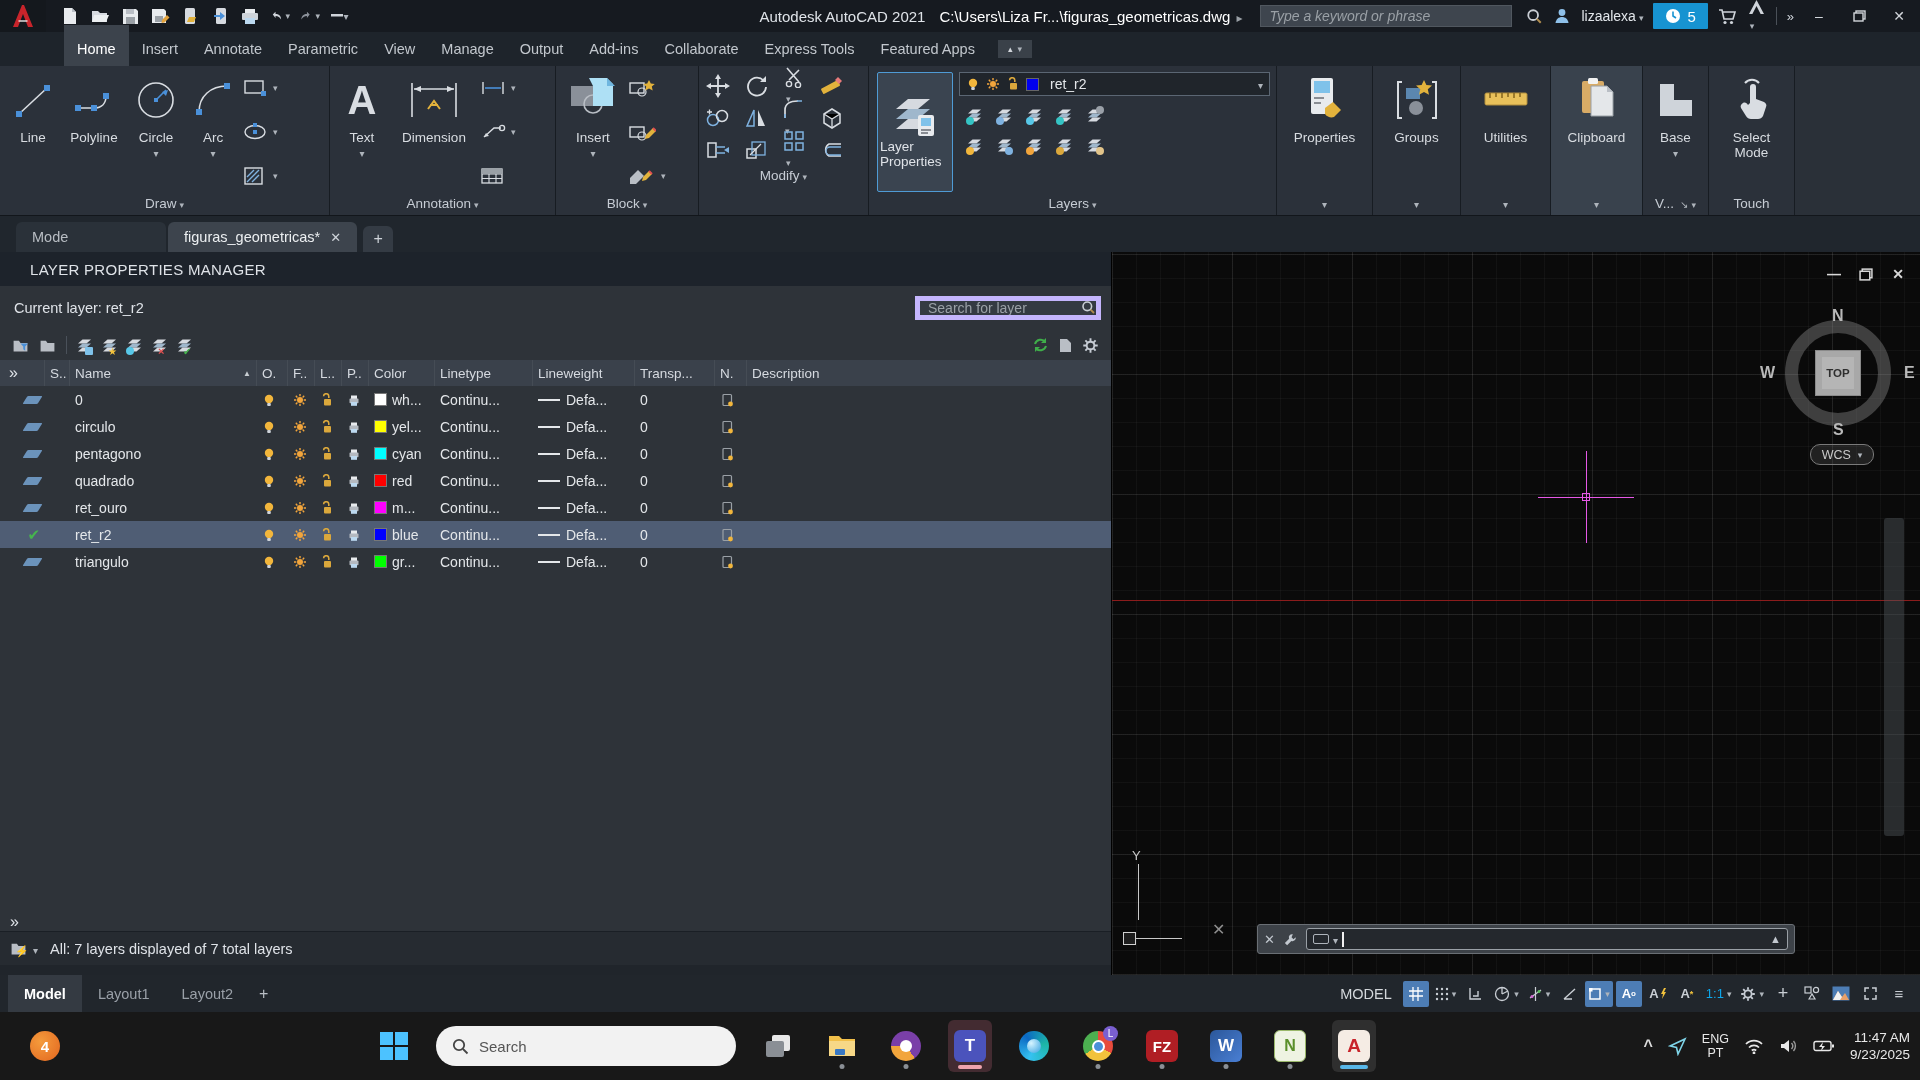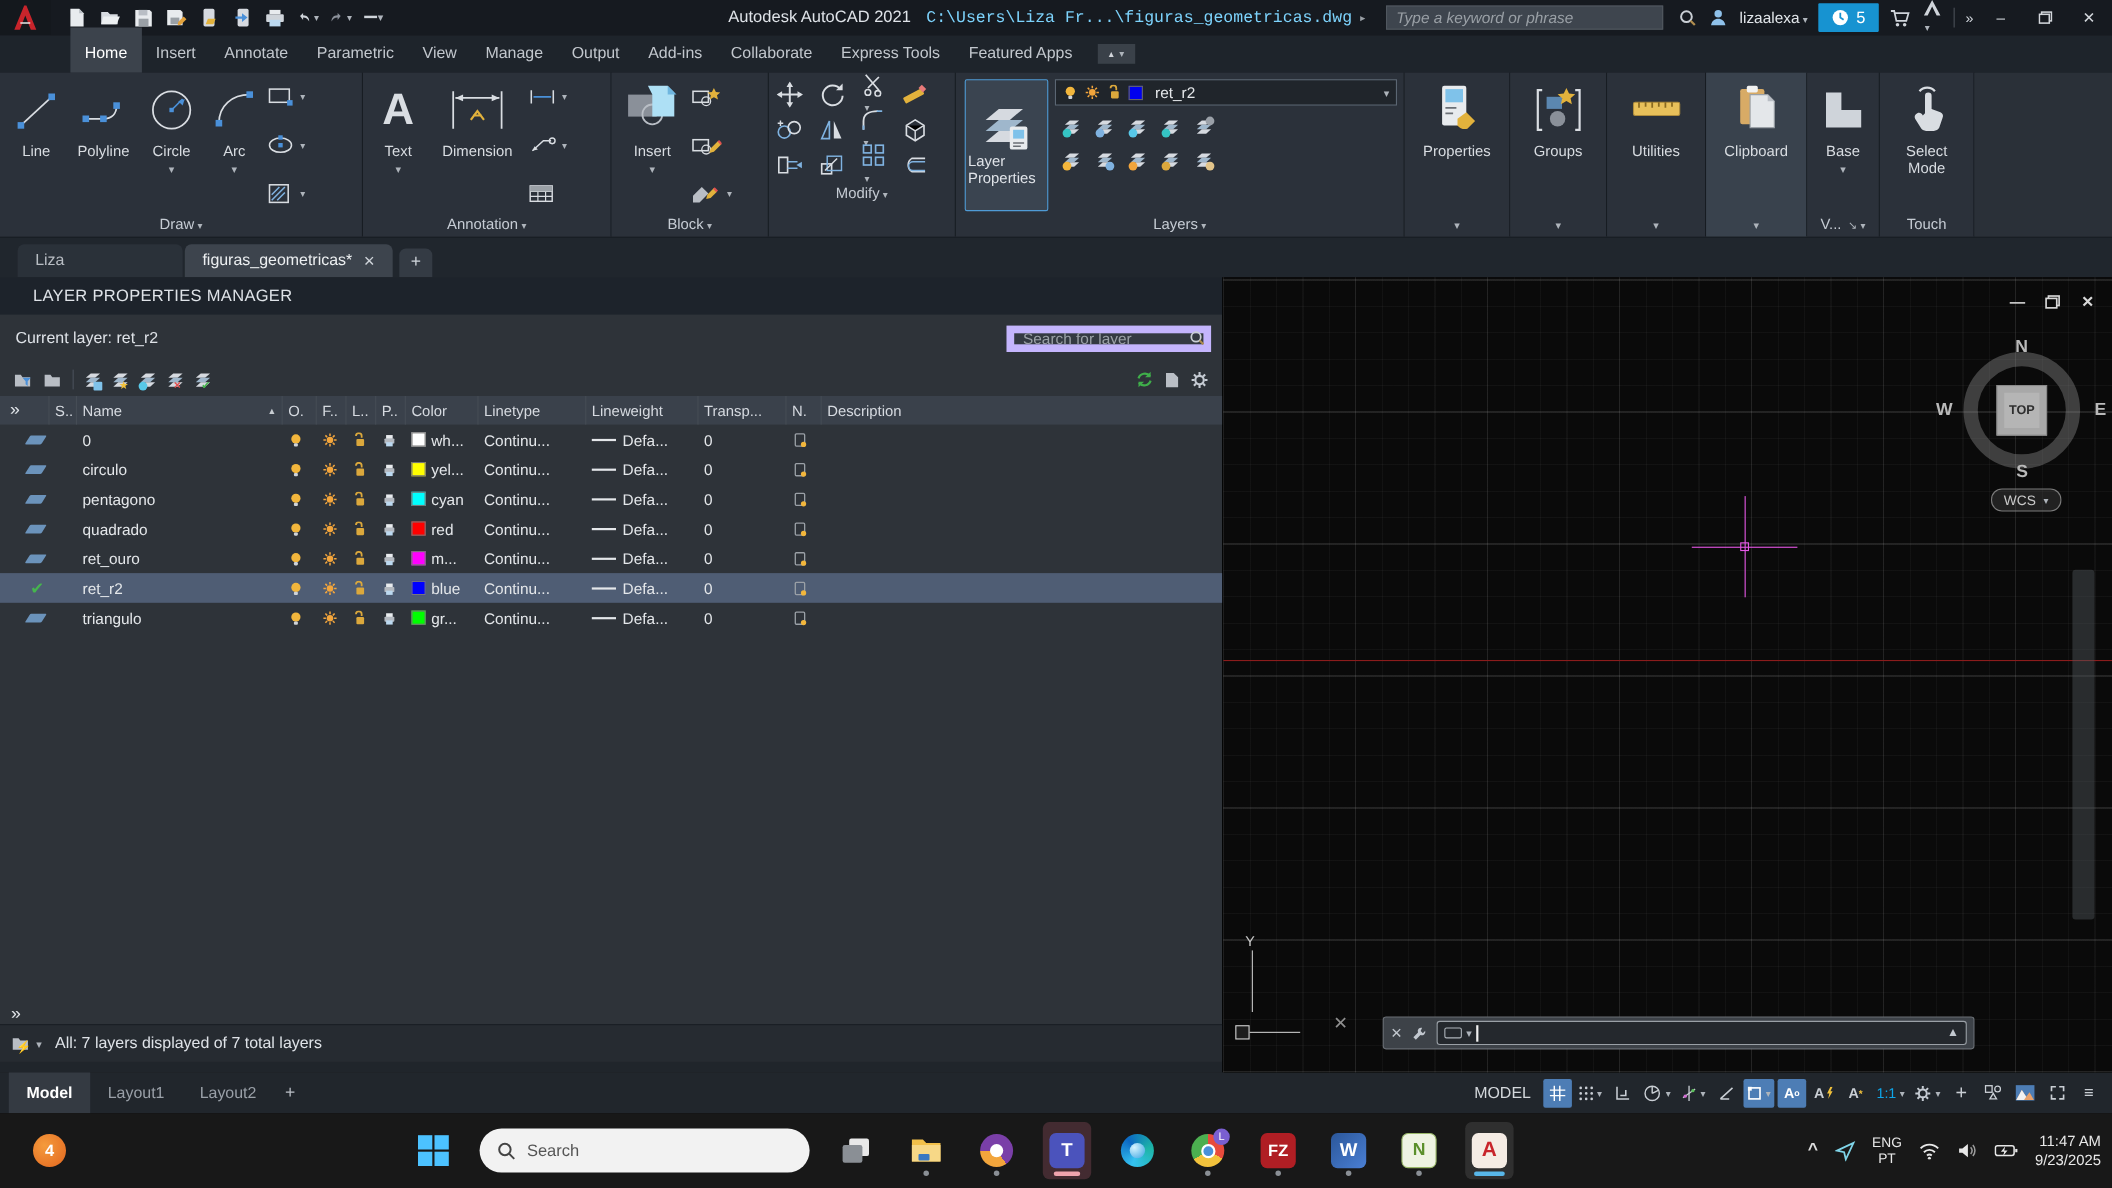--- a/index.html
+++ b/index.html
@@ -9,21 +9,21 @@
   .dd::after { content:"▾"; font-size:9px; color:#aeb4bb; margin-left:3px; }
   .ddonly::after { content:"▾"; font-size:10px; color:#aeb4bb; }
   svg { display:block; }
 
   
   .titlebar { height:32px; background:#161a20; display:flex; align-items:center; color:#c8cdd2; flex:none; }
   .acadlogo { width:46px; height:32px; display:flex; align-items:center; justify-content:center; background:#14181d; }
   .qat { display:flex; align-items:center; gap:10px; margin-left:14px; }
   .qat .qi { width:20px; height:22px; display:flex; align-items:center; justify-content:center; color:#d2d6db; font-size:15px; }
   .titletext { display:flex; align-items:baseline; gap:14px; margin-left:auto; font-size:15px; color:#dfe3e8; white-space:nowrap; }
-  .titletext .path { color:#7dd3fc;font-family:Liberation Mono, monospace; }
+  .titletext .path { color:#ffffff; }
   .titletext .tri::after { content:"▸"; color:#9aa0a6; font-size:12px; margin-left:6px; }
   .tsearch { margin-left:18px; width:252px; height:22px; background:#3e454e; border:1px solid #50575f;
              color:#9aa0a6; font-style:italic; font-size:14px; padding:0 8px; }
   .tsearch::placeholder { color:#9aa0a6; font-style:italic; }
   .titl-right { display:flex; align-items:center; gap:10px; margin-left:14px; margin-right:6px; }
   .person { color:#8fc1ea; }
   .uname { font-size:14px; color:#e2e6ea; }
   .clockpill { display:flex; align-items:center; gap:6px; background:#1793d1; color:#fff; height:26px; padding:0 12px; border-radius:1px; font-size:15px; }
   .winbtn { width:30px; height:26px; display:flex; align-items:center; justify-content:center; color:#d2d6db; font-size:14px; }
   .vsep { width:1px; height:18px; background:#4a5058; }
@@ -62,21 +62,21 @@
   .newtab { width:30px; height:26px; background:#343b44; border-radius:6px 6px 0 0; color:#cfd4da; display:flex; align-items:center; justify-content:center; font-size:16px; margin-left:4px; }
 
   
   .main { flex:1; display:flex; min-height:0; }
 
   
   .palette { width:1112px; flex:none; background:#2e3339; display:flex; flex-direction:column; border-right:1px solid #000; }
   .ptitle { height:34px; background:#1d232b; color:#dfe3e8; font-size:15px; display:flex; align-items:center; padding-left:30px; letter-spacing:0.3px; flex:none; }
   .psub { height:44px; display:flex; align-items:center; padding:0 10px 0 14px; flex:none; }
   .curlayer { color:#dfe3e8; font-size:14.5px; }
-  .lsearch { margin-left:auto; width:186px; height:24px; background:#343a42; border:7px solid #c4b5fd; color:#84cc16; font-size:14px; padding:0 26px 0 8px; }
+  .lsearch { margin-left:auto; width:186px; height:24px; background:#343a42; border:5px solid #c4b5fd; color:#84cc16; font-size:14px; padding:0 26px 0 8px; }
   .lsearch::placeholder { color:#9aa0a6; }
   .lsearchwrap { margin-left:auto; position:relative; }
   .lsearchwrap .mag { position:absolute; right:5px; top:4px; }
   .ptoolbar { height:30px; display:flex; align-items:center; gap:10px; padding:0 12px; flex:none; }
   .ptoolbar .sep { width:1px; height:18px; background:#4a515a; }
   .ptoolbar .spacer { flex:1; }
   .thead { display:grid; grid-template-columns:45px 25px 187px 31px 27px 27px 27px 66px 98px 102px 80px 32px 1fr;
            height:26px; background:#3a414b; color:#d6dae0; font-size:13.5px; align-items:center; flex:none; }
   .thead .hc { border-right:1px solid #454c55; height:100%; display:flex; align-items:center; padding:0 5px; white-space:nowrap; overflow:hidden; }
   .thead .sort { margin-left:auto; font-size:8px; color:#c8cdd2; }
@@ -783,21 +783,21 @@
           <span style="width:56px">Select Mode</span>
         </div>
       </div>
       <div class="plabel">Touch</div>
     </div>
 
     <div style="flex:1;background:#2a3038"></div>
   </div>
 
   <div class="filetabs">
-    <div class="ftab start">Liza</div>
+    <div class="ftab start">Mode</div>
     <div class="ftab activef">
       <span>figuras_geometricas*</span>
       <span class="x">✕</span>
     </div>
     <div class="newtab">+</div>
   </div>
 
   <div class="main">
 
     <div class="palette">

